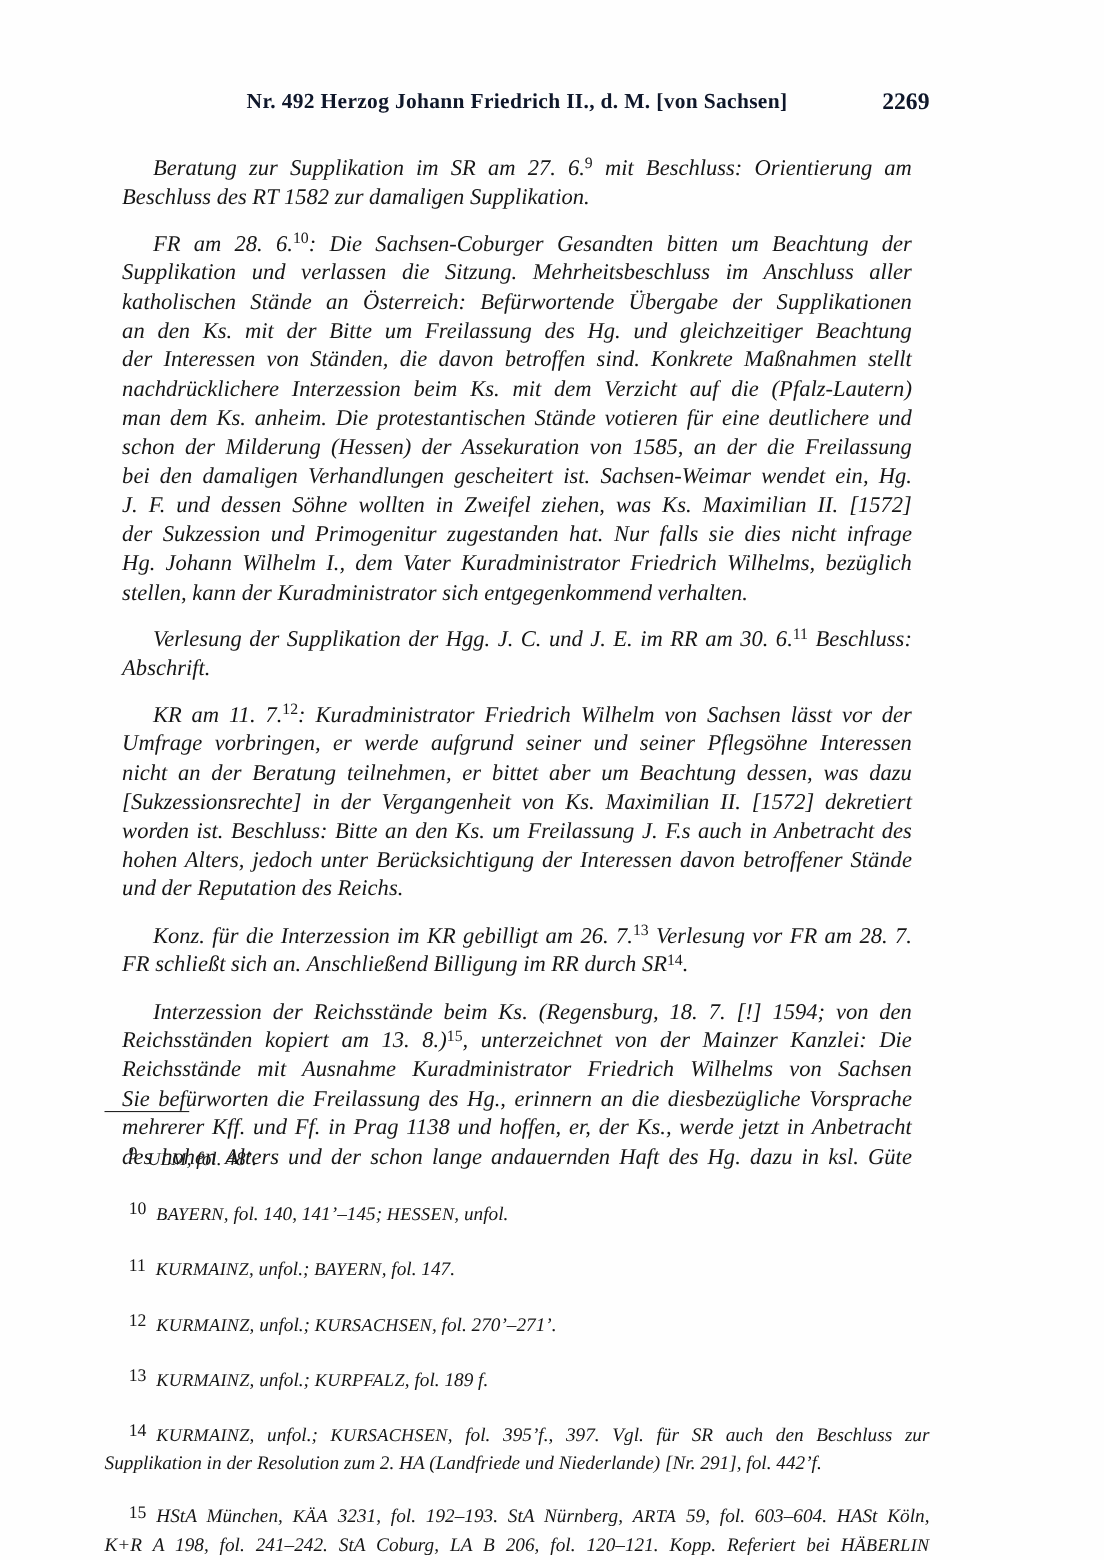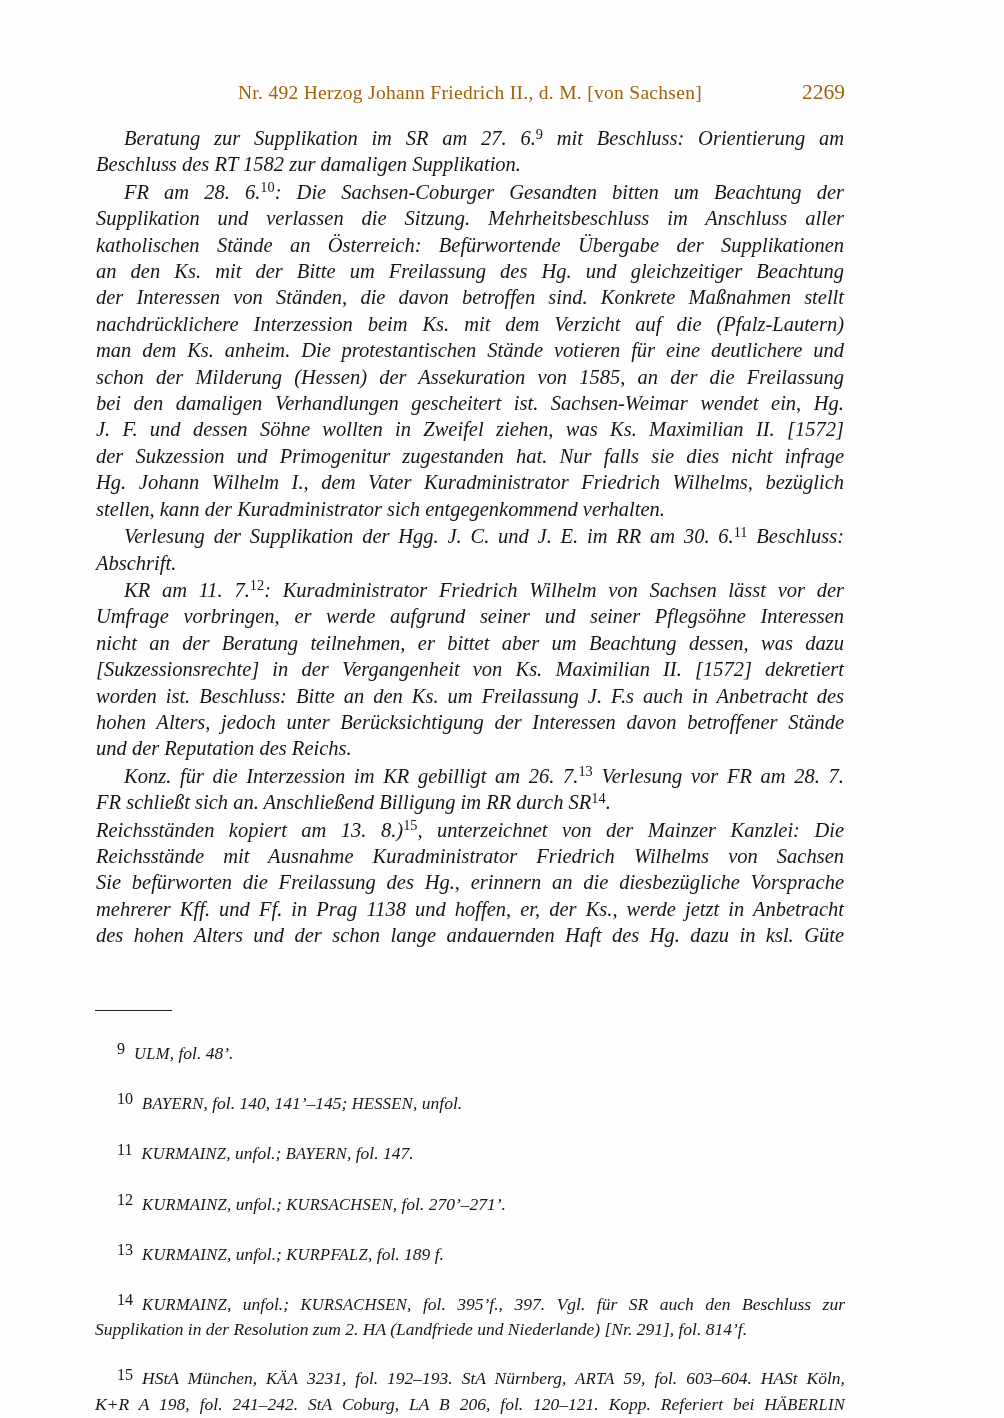--- a/index.html
+++ b/index.html
@@ -8,30 +8,30 @@
     background: #ffffff;
     font-family: "Liberation Serif", serif;
     color: #161616;
     position: relative;
     overflow: hidden;
   }
   .page { position: absolute; inset: 0; background: #fefefe; }
 
   .running-header {
     position: absolute; top: 82px; left: 95px; width: 750px; height: 26px;
-    font-size: 19.5px; font-style: normal; color: #a16207;
+    font-size: 19.5px; font-style: normal; color: #0f172a; font-weight: bold;
   }
   .header-title { display: block; text-align: center; letter-spacing: 0.3px; }
   .page-number { position: absolute; right: 0; top: -2px; font-size: 21.5px; }
 
   .body-text {
     position: absolute; top: 124px; left: 95px; width: 750px;
     font-size: 20.5px; line-height: 26.4px; font-style: italic;
   }
-  .para { margin: 1px; }
+  .para { margin: 16px; }
   .line { text-align: justify; text-align-last: justify; }
   .line.last { text-align-last: left; }
   .para .first { text-indent: 28px; }
 
   .sup {
     font-style: normal; font-size: 0.7em;
     position: relative; top: -0.45em; line-height: 0;
   }
   .sc { font-variant: small-caps; font-size: 0.94em; letter-spacing: 0.02em; }
 
@@ -93,20 +93,21 @@
         <div class="line">[Sukzessionsrechte] in der Vergangenheit von Ks. Maximilian II. [1572] dekretiert</div>
         <div class="line">worden ist. Beschluss: Bitte an den Ks. um Freilassung J. F.s auch in Anbetracht des</div>
         <div class="line">hohen Alters, jedoch unter Berücksichtigung der Interessen davon betroffener Stände</div>
         <div class="line last">und der Reputation des Reichs.</div>
       </div>
       <div class="para">
         <div class="line first">Konz. für die Interzession im KR gebilligt am 26. 7.<span class="sup">13</span> Verlesung vor FR am 28. 7.</div>
         <div class="line last">FR schließt sich an. Anschließend Billigung im RR durch SR<span class="sup">14</span>.</div>
       </div>
       <div class="para">
+        <div class="line first">Interzession der Reichsstände beim Ks. (Regensburg, 18. 7. [!] 1594; von den</div>
         <div class="line">Reichsständen kopiert am 13. 8.)<span class="sup">15</span>, unterzeichnet von der Mainzer Kanzlei: Die</div>
         <div class="line">Reichsstände mit Ausnahme Kuradministrator Friedrich Wilhelms von Sachsen</div>
         <div class="line">Sie befürworten die Freilassung des Hg., erinnern an die diesbezügliche Vorsprache</div>
         <div class="line">mehrerer Kff. und Ff. in Prag 1138 und hoffen, er, der Ks., werde jetzt in Anbetracht</div>
         <div class="line">des hohen Alters und der schon lange andauernden Haft des Hg. dazu in ksl. Güte</div>
       </div>
     </div>
 
   <div class="footnote-separator"></div>
 
@@ -121,21 +122,21 @@
         <div class="fn-line first last"><span class="fn-num">11</span><span class="sc">KURMAINZ</span>, unfol.; <span class="sc">BAYERN</span>, fol. 147.</div>
       </div>
       <div class="footnote">
         <div class="fn-line first last"><span class="fn-num">12</span><span class="sc">KURMAINZ</span>, unfol.; <span class="sc">KURSACHSEN</span>, fol. 270’–271’.</div>
       </div>
       <div class="footnote">
         <div class="fn-line first last"><span class="fn-num">13</span><span class="sc">KURMAINZ</span>, unfol.; <span class="sc">KURPFALZ</span>, fol. 189 f.</div>
       </div>
       <div class="footnote">
         <div class="fn-line first"><span class="fn-num">14</span><span class="sc">KURMAINZ</span>, unfol.; <span class="sc">KURSACHSEN</span>, fol. 395’f., 397. Vgl. für SR auch den Beschluss zur</div>
-        <div class="fn-line last">Supplikation in der Resolution zum 2. HA (Landfriede und Niederlande) [Nr. 291], fol. 814’f.</div>
+        <div class="fn-line last">Supplikation in der Resolution zum 2. HA (Landfriede und Niederlande) [Nr. 291], fol. 442’f.</div>
       </div>
       <div class="footnote">
         <div class="fn-line first"><span class="fn-num">15</span>HStA München, <span class="sc">KÄA</span> 3231, fol. 192–193. StA Nürnberg, <span class="sc">ARTA</span> 59, fol. 603–604. HASt Köln,</div>
         <div class="fn-line">K+R A 198, fol. 241–242. StA Coburg, LA B 206, fol. 120–121. Kopp. Referiert bei H<span class="sc">ÄBERLIN</span></div>
         <div class="fn-line last">XVIII, 626 f.</div>
       </div>
     </div>
 
 </div>
 

